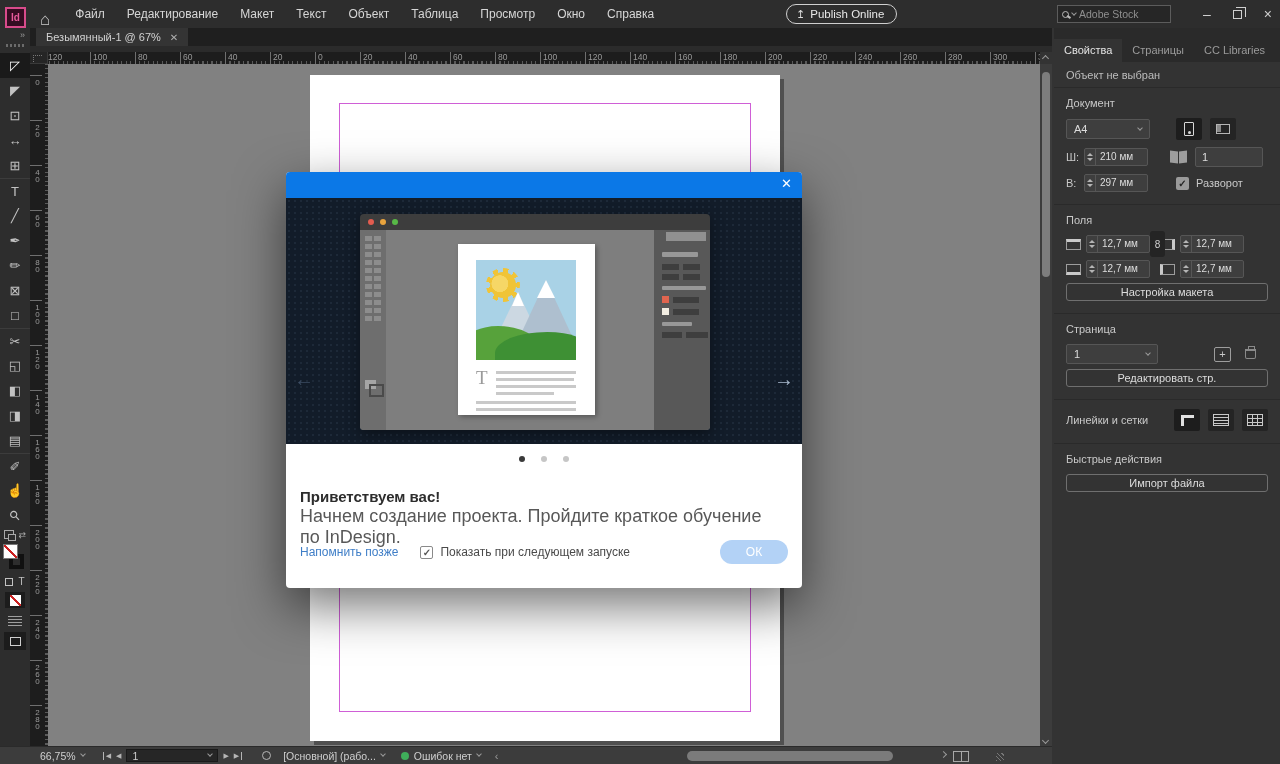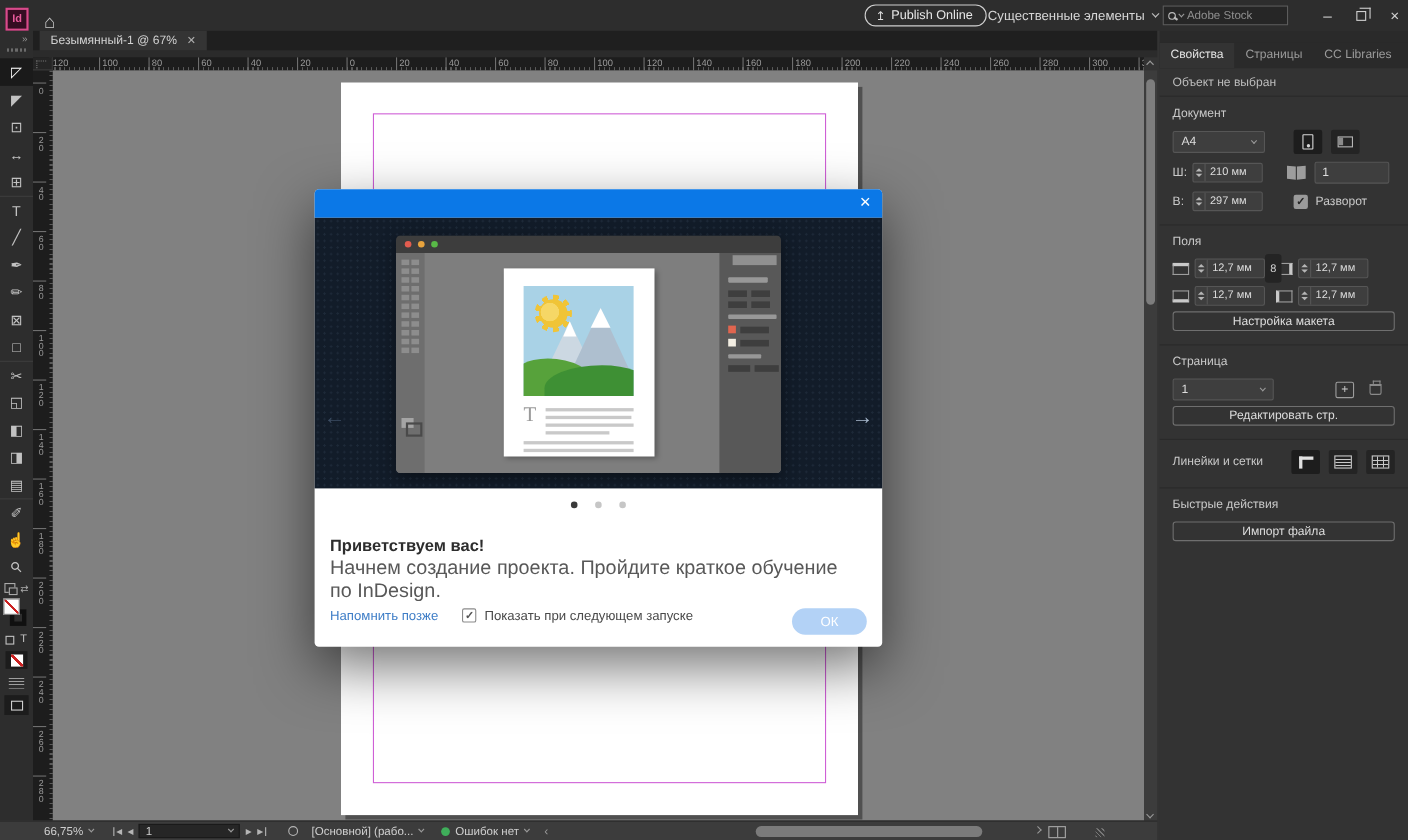--- a/index.html
+++ b/index.html
@@ -189,39 +189,47 @@
   #hill-back { position:absolute; left:-12px; bottom:-6px; width:75px; height:40px; background:#57a23b; border-radius:50% 60% 0 0; }
   #hill-front { position:absolute; right:-14px; bottom:-10px; width:95px; height:38px; background:#3e9034; border-radius:55% 45% 0 0; }
   #mw-text { position:absolute; left:18px; top:124px; width:100px; }
   #mw-text .T { position:absolute; left:0; top:0; font-family:"Liberation Serif", serif; color:#9a9a9a; font-size:19px; line-height:1; }
   .tline { position:absolute; height:3px; background:#c9c9c9; }
   #dots { position:absolute; left:0; top:284px; width:100%; display:flex; justify-content:center; gap:16px; }
   #dots i { width:6px; height:6px; border-radius:50%; background:#c6c6c6; display:block; }
   #dots i:first-child { background:#3a3a3a; }
   #dlg-title { position:absolute; left:14px; top:316px; font-size:15px; font-weight:bold; color:#2d2d2d; }
   #dlg-desc { position:absolute; left:14px; top:334px; font-size:18px; color:#585858; width:480px; }
-  #dlg-footer { position:absolute; left:14px; top:381px; width:488px; height:24px; display:flex; }
+  #dlg-footer { position:absolute; left:14px; top:368px; width:488px; height:24px; display:flex; align-items:center; }
   #remind-link { font-size:12px; }
   #startup-cb { width:13px; height:13px; border:1px solid #8a8a8a; border-radius:2px; margin-left:22px; margin-right:7px; color:#555; font-size:10px; font-weight:bold; display:flex; align-items:center; justify-content:center; }
   #startup-label { font-size:12px; color:#4a4a4a; }
   #ok-btn { position:absolute; right:0; top:0; width:68px; height:24px; border-radius:12px; background:#b3d2f6; color:#fff; font-size:12px; display:flex; align-items:center; justify-content:center; }
 </style>
 </head>
 <body>
 
 <div id="titlebar">
   <div id="id-logo">Id</div>
   <div id="home-icon">⌂</div>
+  <nav id="menubar">
+
+  <span class="menu-item">Файл</span>
+      <span class="menu-item">Редактирование</span>
+      <span class="menu-item">Макет</span>
+      <span class="menu-item">Текст</span>
+      <span class="menu-item">Объект</span>
+      <span class="menu-item">Таблица</span>
+      <span class="menu-item">Просмотр</span>
+      <span class="menu-item">Окно</span>
+      <span class="menu-item">Справка</span>
+    </nav>
   <div id="publish-btn">
     <span class="up-icon">↥</span>
     <span>Publish Online</span>
-  </div>
-  <div id="workspace">
-    <span>Существенные элементы</span>
-    <span class="chev"></span>
   </div>
   <div id="stock-search">
     <span class="mag-icon"></span>
     <span class="chev small"></span>
     <span class="ph">Adobe Stock</span>
   </div>
   <div id="win-controls">
     <span id="win-min">–</span>
     <span id="win-restore"></span>
     <span id="win-close">×</span>

